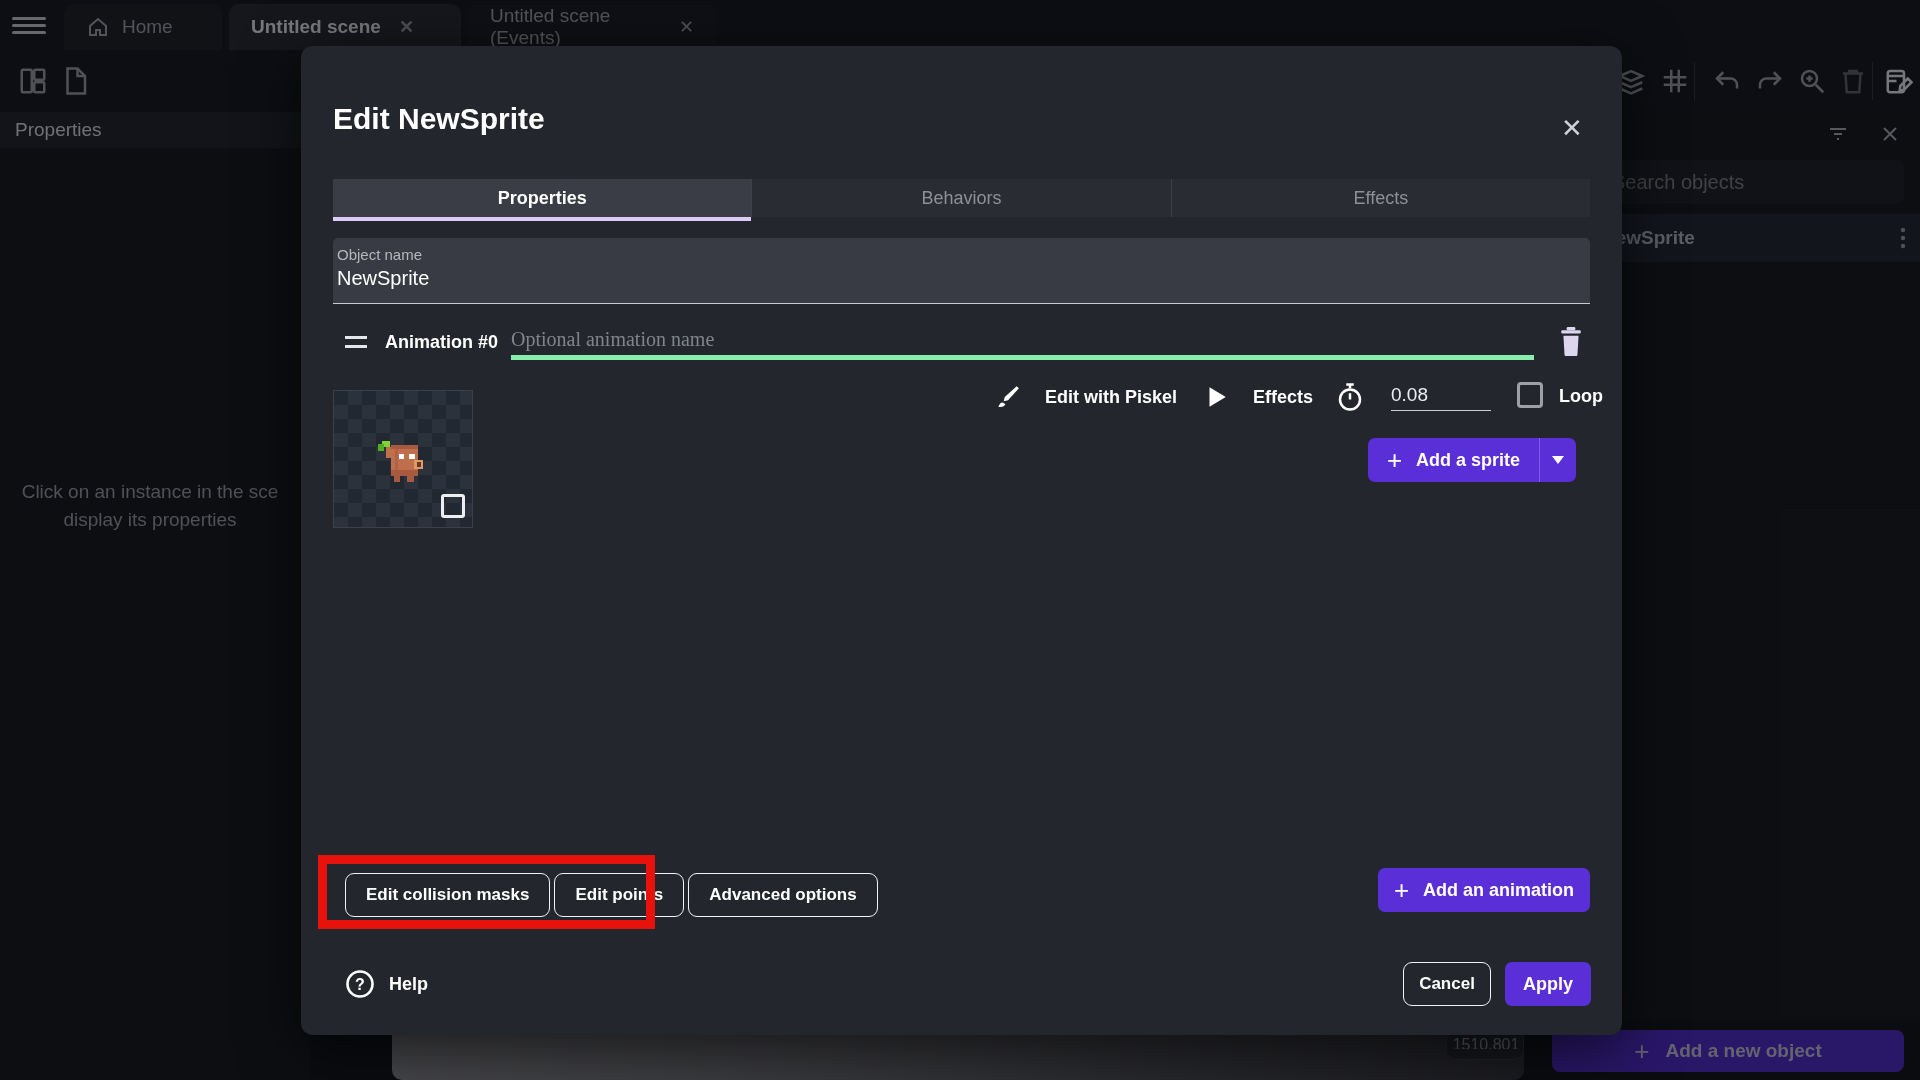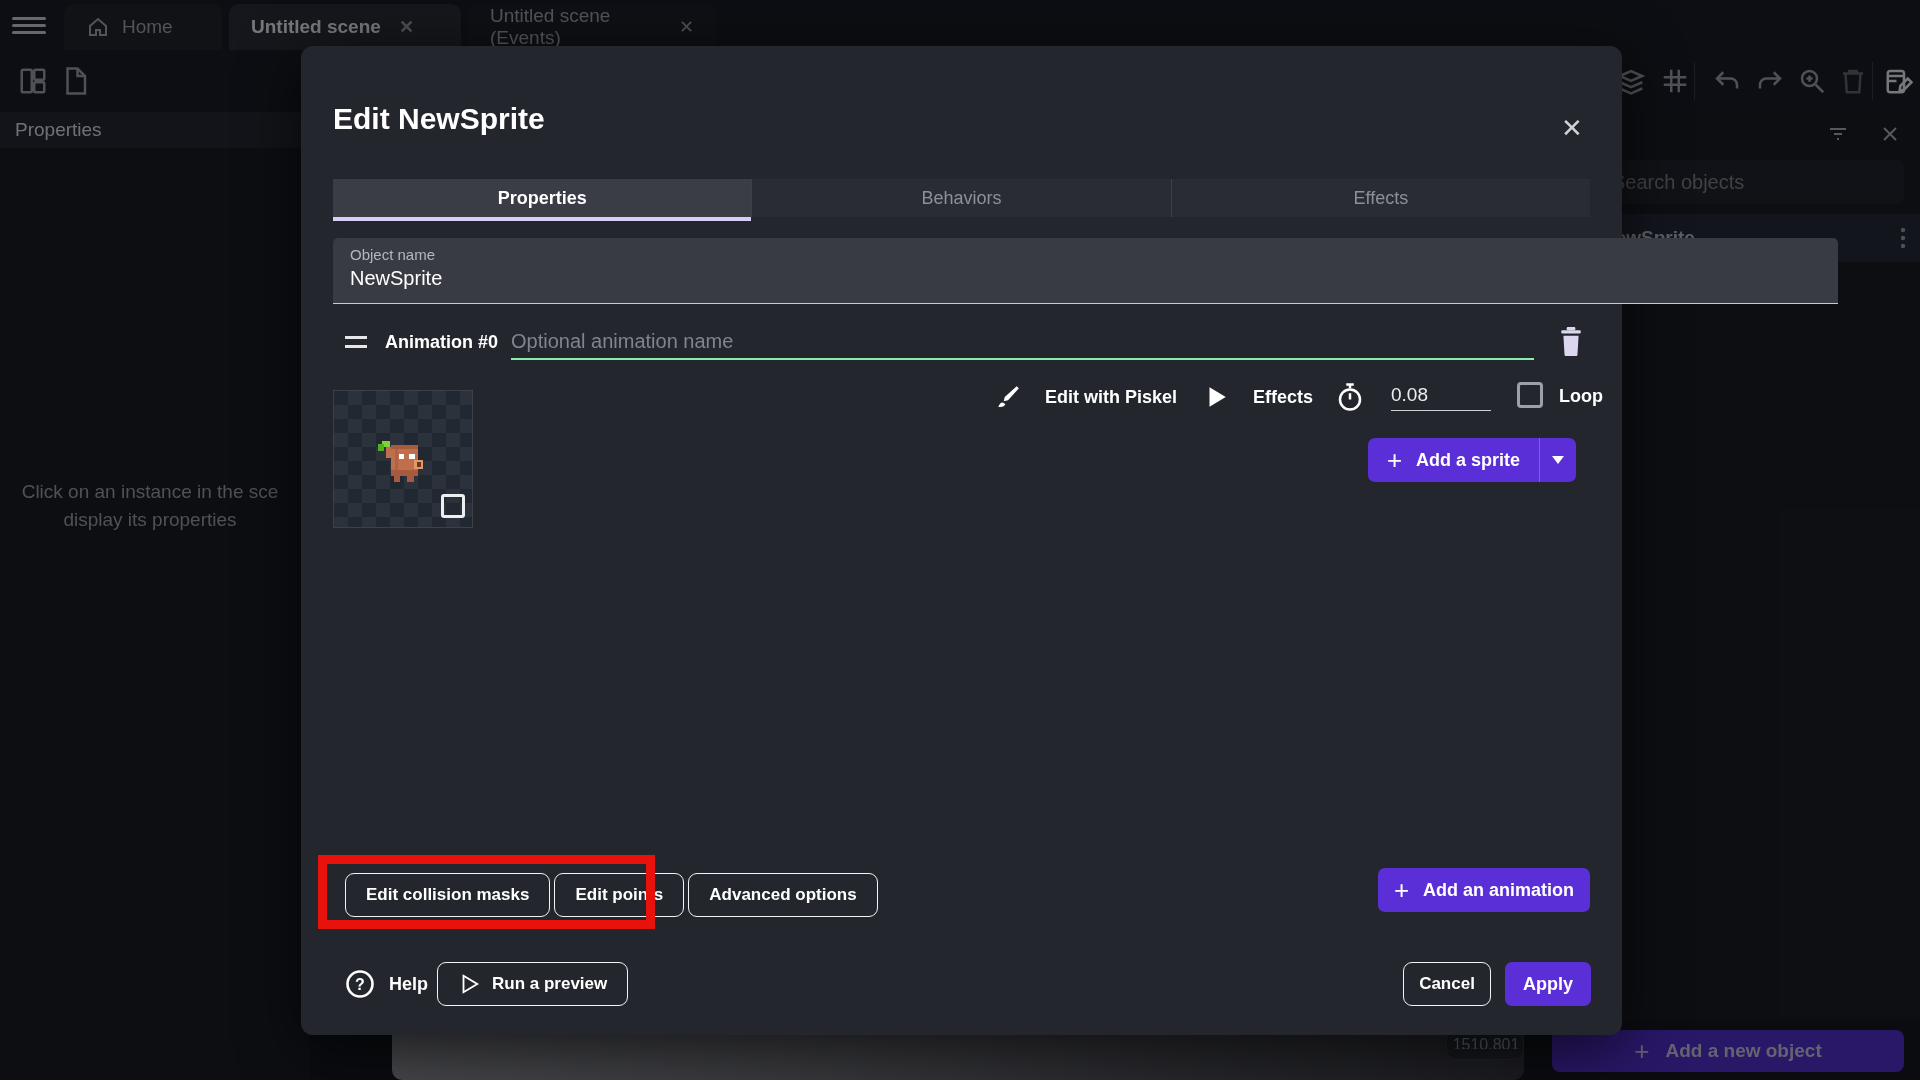--- a/index.html
+++ b/index.html
@@ -63,32 +63,32 @@
 
   .dlg-tabs { position:absolute; left:32px; top:133px; width:1257px; height:38px; display:flex;
               background:#2a2c33; }
   .dlg-tab { flex:1; display:flex; align-items:center; justify-content:center; font-size:18px;
              color:#8d9097; cursor:pointer; position:relative; border-left:1px solid #3d4047; }
   .dlg-tab:first-child { border-left:none; }
   .dlg-tab.active { background:#3a3d45; color:#ffffff; font-weight:bold; border-left:none; }
   .dlg-tab.active::after { content:""; position:absolute; left:0; bottom:-4px; width:100%; height:4px;
                            background:#d8cdf6; }
 
-  .objname-field { position:absolute; left:32px; top:192px; width:1505px; height:66px; background:#383b43;
-                   border-radius:5px 5px 0 0; border-bottom:1px solid #c7cad0; padding:8px 17px; }
+  .objname-field { position:absolute; left:32px; top:192px; width:1257px; height:66px; background:#383b43;
+                   border-radius:5px 5px 0 0; border-bottom:1px solid #c7cad0; padding:8px 4px; }
   .objname-label { color:#b4b7bd; font-size:15px; }
   .objname-value { color:#ffffff; font-size:20px; margin-top:4px; }
 
   .anim-row { position:absolute; left:32px; top:278px; width:1257px; height:40px; }
   .drag-handle { position:absolute; left:12px; top:12px; width:22px; height:12px;
                  border-top:3px solid #e4e6ea; border-bottom:3px solid #e4e6ea; cursor:grab; }
   .anim-label { position:absolute; left:52px; top:8px; color:#ffffff; font-size:18px; font-weight:bold; }
   .anim-name-input { position:absolute; left:178px; top:0; width:1023px; height:36px; background:transparent;
-                     border:none; border-bottom:2px solid #86efac; color:#fca5a5; font-size:20px;
-                     font-family:Liberation Sans, sans-serif; }
+                     border:none; border-bottom:5px solid #86efac; color:#fca5a5; font-size:20px;
+                     font-family:Liberation Serif, serif; }
   .anim-name-input::placeholder { color:#80848c; }
   .anim-trash { position:absolute; right:6px; top:2px; width:26px; height:30px; color:#dcd7ef; cursor:pointer; }
 
   .piskel-row { position:absolute; left:32px; top:333px; width:1257px; height:36px; }
   .pr-item { position:absolute; top:0; height:36px; display:flex; align-items:center; gap:24px;
              color:#ffffff; font-size:18px; font-weight:bold; cursor:pointer; }
   .pr-icon { width:26px; height:26px; color:#ffffff; }
   .tbf-input { position:absolute; left:1058px; top:0; width:100px; height:32px; background:transparent;
                border:none; border-bottom:1px solid #cdd0d6; color:#eceef1; font-size:19px;
                font-family:"Liberation Sans", sans-serif; }
@@ -370,26 +370,20 @@
     </button>
 
     <div class="footer">
       <div class="help-item">
         <svg class="help-icon" viewBox="0 0 30 30">
           <circle cx="15" cy="15" r="12.5" fill="none" stroke="#ffffff" stroke-width="2.6"></circle>
           <text x="15" y="21" text-anchor="middle" font-size="16" font-weight="bold" fill="#ffffff" font-family="Liberation Sans, sans-serif">?</text>
         </svg>
         <span>Help</span>
       </div>
-      <button class="btn btn-outline run-preview">
-        <svg width="22" height="22" viewBox="0 0 24 24" fill="none" stroke="#ffffff" stroke-width="2">
-            <path d="M6 3 L21 12 L6 21 Z"></path>
-          </svg>
-        <span>Run a preview</span>
-      </button>
       <button class="btn btn-outline cancel-btn">Cancel</button>
       <button class="btn btn-primary apply-btn">Apply</button>
     </div>
   </div>
 
   <div class="red-annotation"></div>
 
 </div>
 
 </body></html>

